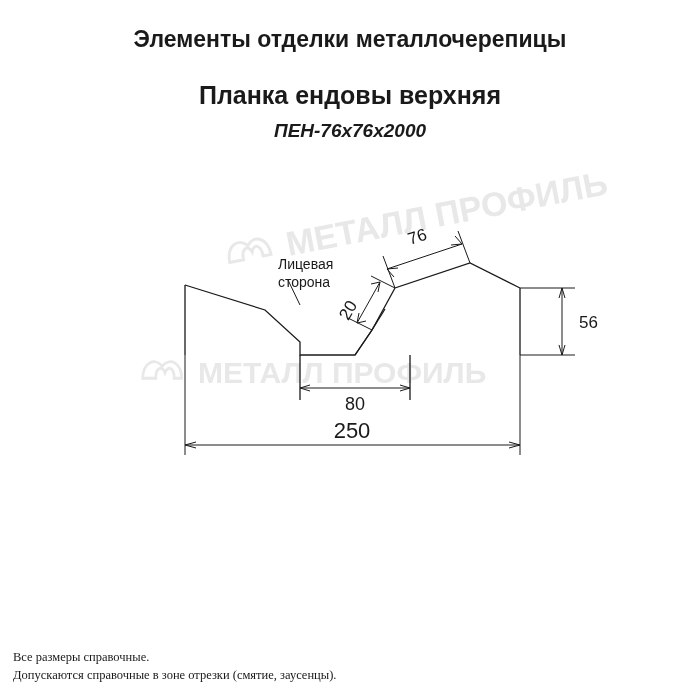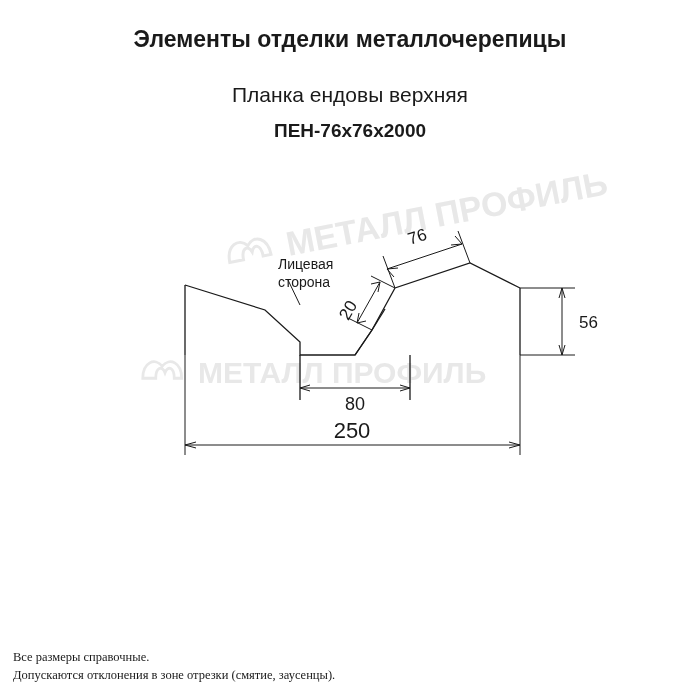--- a/index.html
+++ b/index.html
@@ -28,32 +28,33 @@
     text-align: center;
   }
   .main-title {
     font-size: 23px;
     font-weight: bold;
     letter-spacing: 0px;
     margin: 0;
     line-height: 34px;
   }
   .sub-title {
-    font-size: 21px;
-    font-weight: normal;
+    font-size: 25px;
+    font-weight: bold;
     margin: 8px;
     margin-top: 25px;
     line-height: 28px;
   }
   .code-title {
     font-size: 19px;
     font-weight: bold;
     margin: 17px;
     margin-top: 6px;
     line-height: 28px;
+    font-style: italic;
   }
   .drawing-area {
     position: absolute;
     top: 170px;
     left: 0;
     width: 700px;
     height: 330px;
   }
   .drawing-area svg {
     display: block;
@@ -190,16 +191,16 @@
         <path d="M185,275 L196,272 M185,275 L196,278"></path>
         <path d="M520,275 L509,272 M520,275 L509,278"></path>
       </g>
       <text x="352" y="268" font-size="22" font-family="Liberation Sans, sans-serif" fill="#1a1a1a" text-anchor="middle">250</text>
 
     </svg>
   </div>
 
   <div class="footer">
     <div>Все размеры справочные.</div>
-    <div>Допускаются отклонения в зоне отрезки (смятие, заусенцы).</div>
+    <div>Допускаются справочные в зоне отрезки (смятие, заусенцы).</div>
   </div>
 
 </div>
 
 </body></html>

